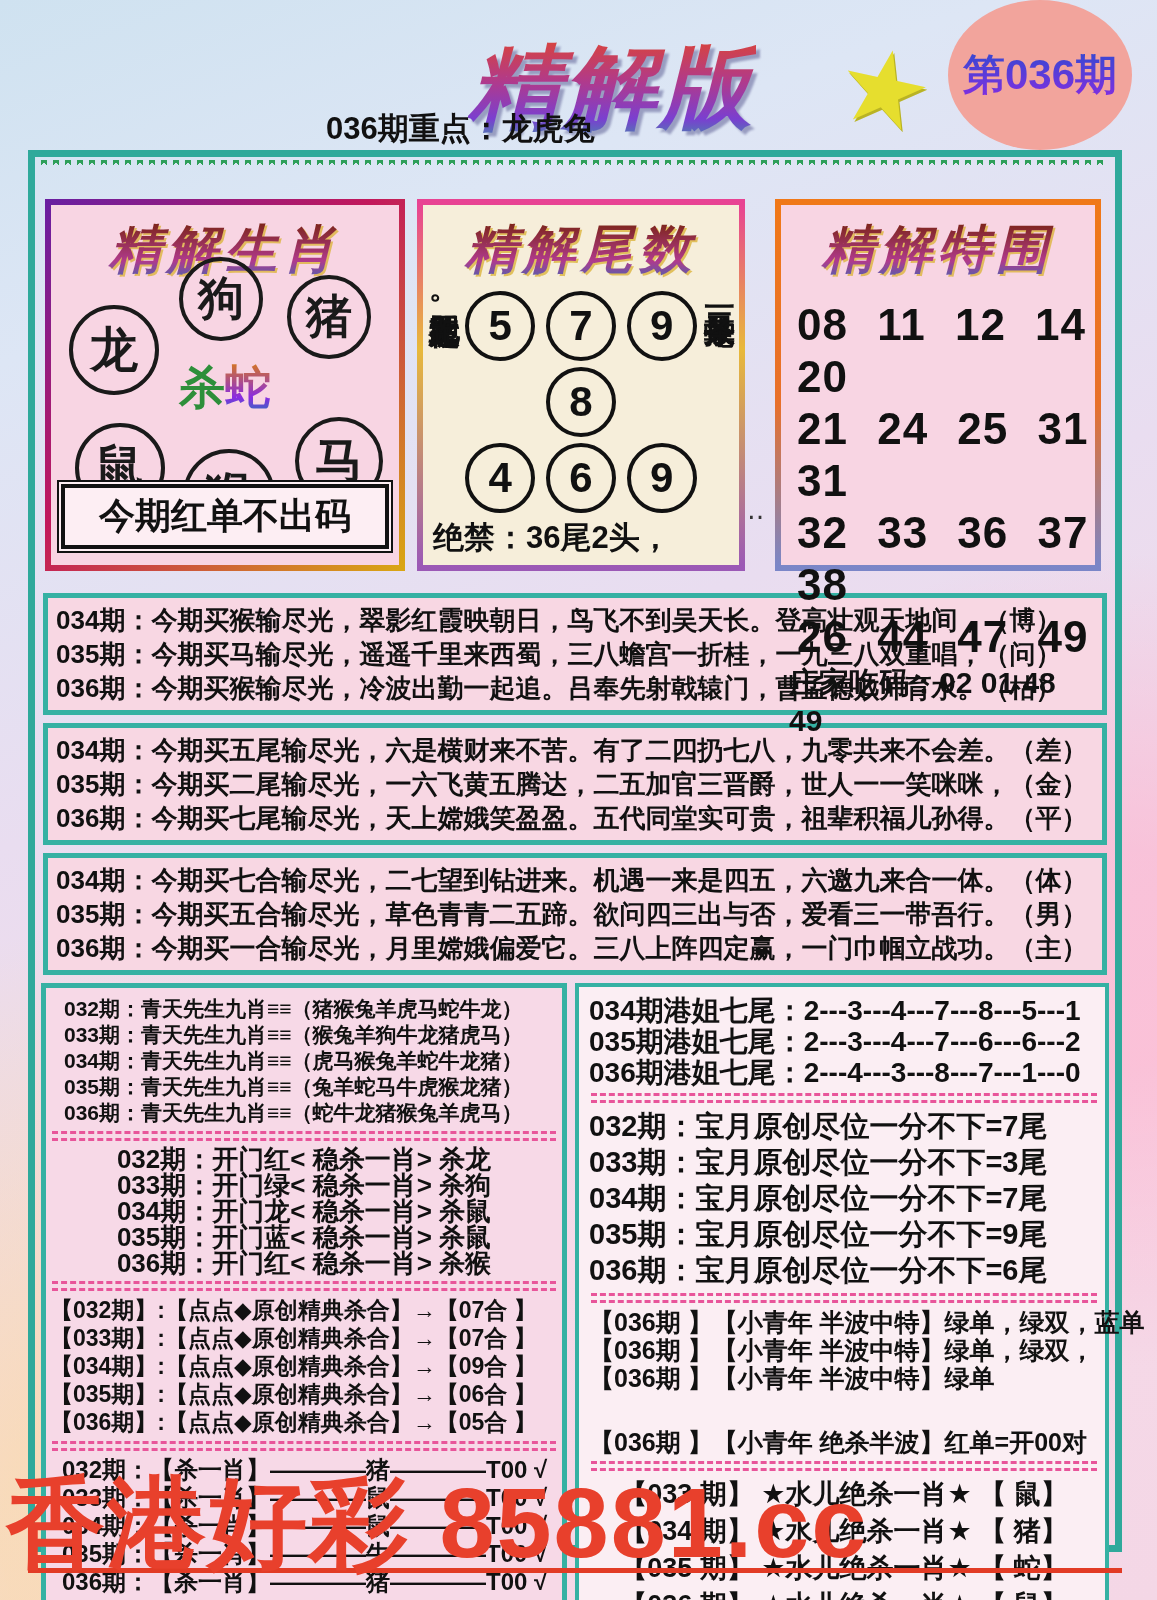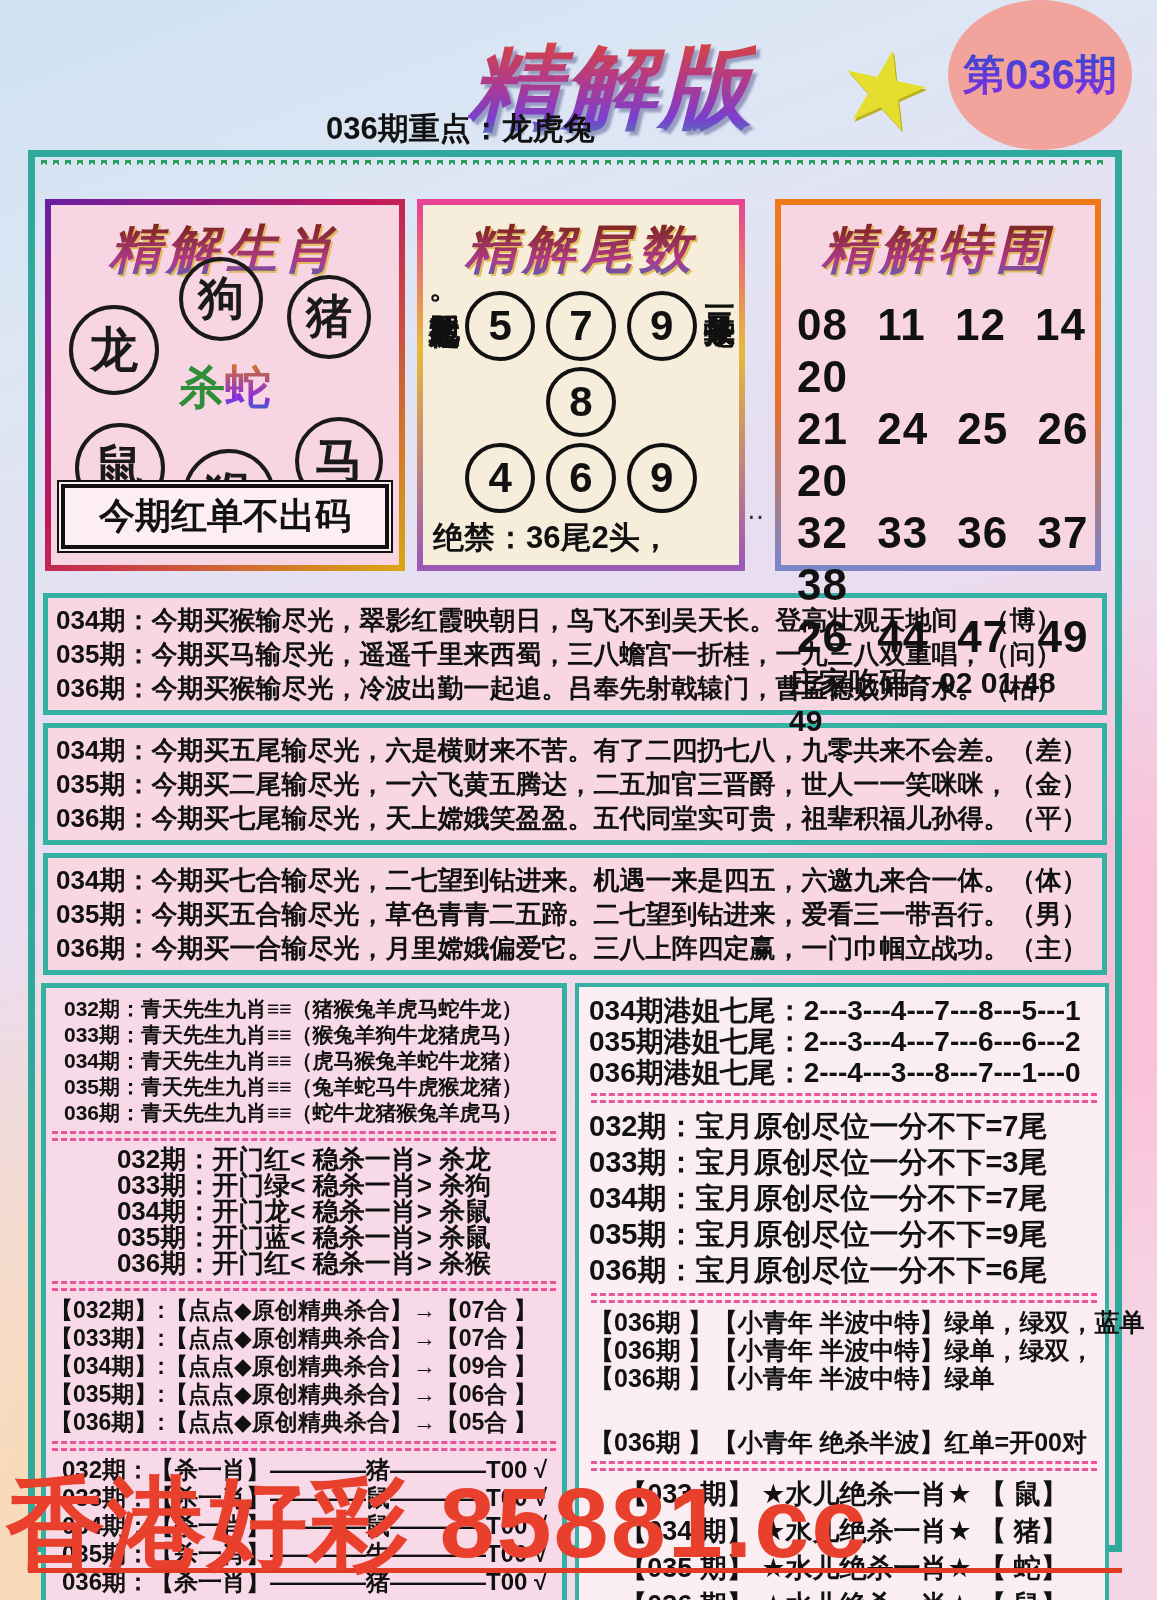--- a/index.html
+++ b/index.html
@@ -151,21 +151,21 @@
         </div>
         <div class="v-text">拔草寻蛇一二条</div>
       </div>
       <div class="tails-footer">绝禁：36尾2头，</div>
     </div>
 
     <div class="tbox special-box">
       <div class="box-title">精解特围</div>
       <div class="sp-numbers">
         <div class="sp-row">08 11 12 14 20</div>
-        <div class="sp-row">21 24 25 26 20</div>
+        <div class="sp-row">21 24 25 31 31</div>
         <div class="sp-row">32 33 36 37 38</div>
         <div class="sp-row">26 44 47 49</div>
       </div>
       <div class="sp-footer">庄家吃码：02 01 48 49</div>
     </div>
 
     <div class="gap-dots">‥</div>
   </div>
 
   <div class="poem-block">
@@ -175,21 +175,21 @@
   </div>
 
   <div class="poem-block">
     <div class="poem-line">034期：今期买五尾输尽光，六是横财来不苦。有了二四扔七八，九零共来不会差。（差）</div>
     <div class="poem-line">035期：今期买二尾输尽光，一六飞黄五腾达，二五加官三晋爵，世人一一笑咪咪，（金）</div>
     <div class="poem-line">036期：今期买七尾输尽光，天上嫦娥笑盈盈。五代同堂实可贵，祖辈积福儿孙得。（平）</div>
   </div>
 
   <div class="poem-block">
     <div class="poem-line">034期：今期买七合输尽光，二七望到钻进来。机遇一来是四五，六邀九来合一体。（体）</div>
-    <div class="poem-line">035期：今期买五合输尽光，草色青青二五蹄。二七望到钻进来，爱看三一带吾行。（男）</div>
+    <div class="poem-line">035期：今期买五合输尽光，草色青青二五蹄。欲问四三出与否，爱看三一带吾行。（男）</div>
     <div class="poem-line">036期：今期买一合输尽光，月里嫦娥偏爱它。三八上阵四定赢，一门巾帼立战功。（主）</div>
   </div>
 
   <div class="cols">
 
     <div class="col-left">
       <div class="nine">
         <div class="ln">032期：青天先生九肖≡≡（猪猴兔羊虎马蛇牛龙）</div>
         <div class="ln">033期：青天先生九肖≡≡（猴兔羊狗牛龙猪虎马）</div>
         <div class="ln">034期：青天先生九肖≡≡（虎马猴兔羊蛇牛龙猪）</div>

